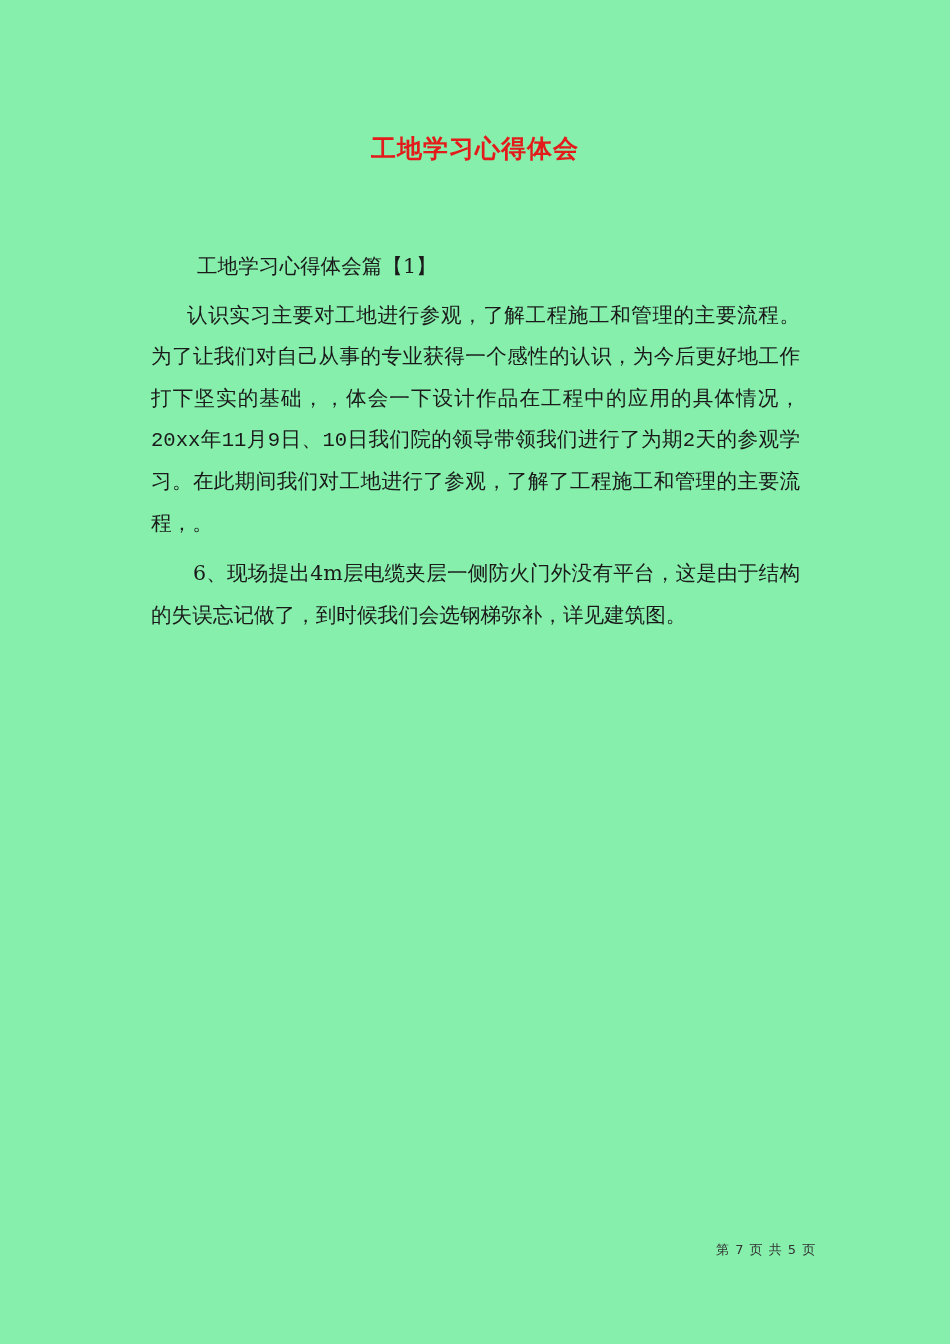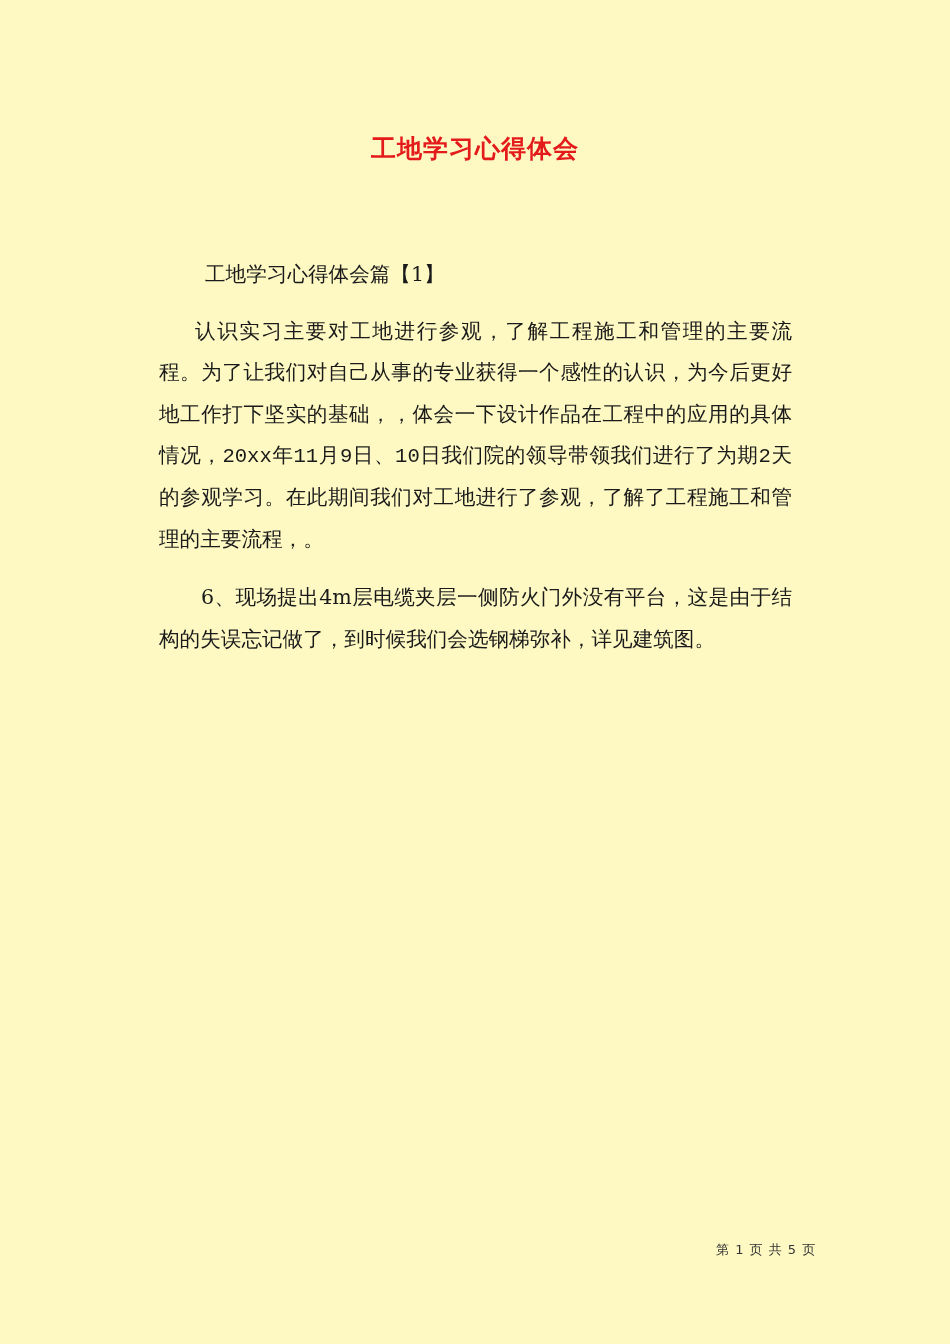--- a/index.html
+++ b/index.html
@@ -13,21 +13,21 @@
     position: relative;
     overflow: hidden;
     font-family: "DejaVu Serif", "Liberation Serif", serif;
     color: #1a1a1a;
   }
   .page {
     position: absolute;
     left: 0; top: 0;
     width: 950px;
     height: 1344px;
-    background: #fef9c3;
+    background: #86efac;
   }
   .doc-title {
     position: absolute;
     top: 132px;
     left: 0;
     width: 950px;
     text-align: center;
     font-size: 25px;
     font-weight: bold;
     color: #e31b1b;
@@ -37,21 +37,21 @@
   .body-text {
     position: absolute;
     top: 238px;
     left: 143px;
     width: 665px;
     font-size: 20.6px;
     line-height: 41.6px;
     text-align: justify;
   }
   .body-text p {
-    margin: 16px;
+    margin: 8px;
   }
   .section-heading {
     text-indent: 46px;
   }
   .indent-a { text-indent: 36px; font-family: Liberation Mono, monospace; }
   .indent-b { text-indent: 42px; }
   .indent-c { text-indent: 48px; }
   .footer {
     position: absolute;
     top: 1241px;
@@ -67,14 +67,14 @@
 
 <div class="page">
   <div class="doc-title">工地学习心得体会</div>
 
   <div class="body-text">
     <p class="section-heading">工地学习心得体会篇【1】</p>
     <p class="indent-a">认识实习主要对工地进行参观，了解工程施工和管理的主要流程。为了让我们对自己从事的专业获得一个感性的认识，为今后更好地工作打下坚实的基础，，体会一下设计作品在工程中的应用的具体情况，20xx年11月9日、10日我们院的领导带领我们进行了为期2天的参观学习。在此期间我们对工地进行了参观，了解了工程施工和管理的主要流程，。</p>
     <p class="indent-b">6、现场提出4m层电缆夹层一侧防火门外没有平台，这是由于结构的失误忘记做了，到时候我们会选钢梯弥补，详见建筑图。</p>
   </div>
 
-  <div class="footer">第 1 页 共 5 页</div>
+  <div class="footer">第 7 页 共 5 页</div>
 </div>
 
 </body></html>

